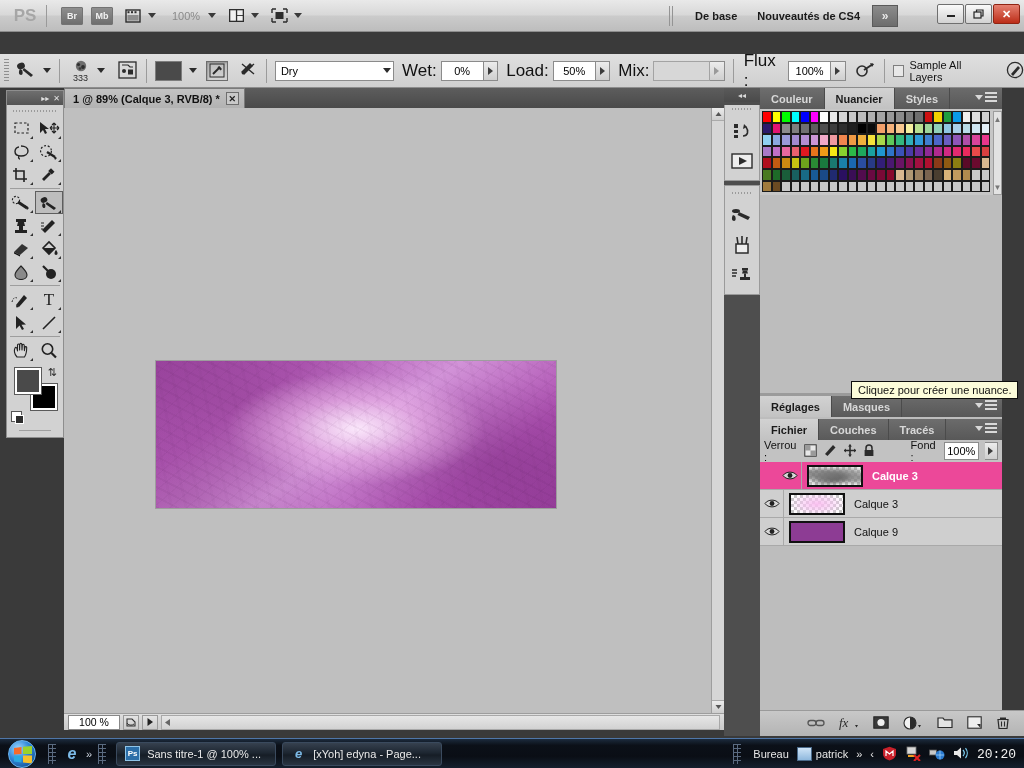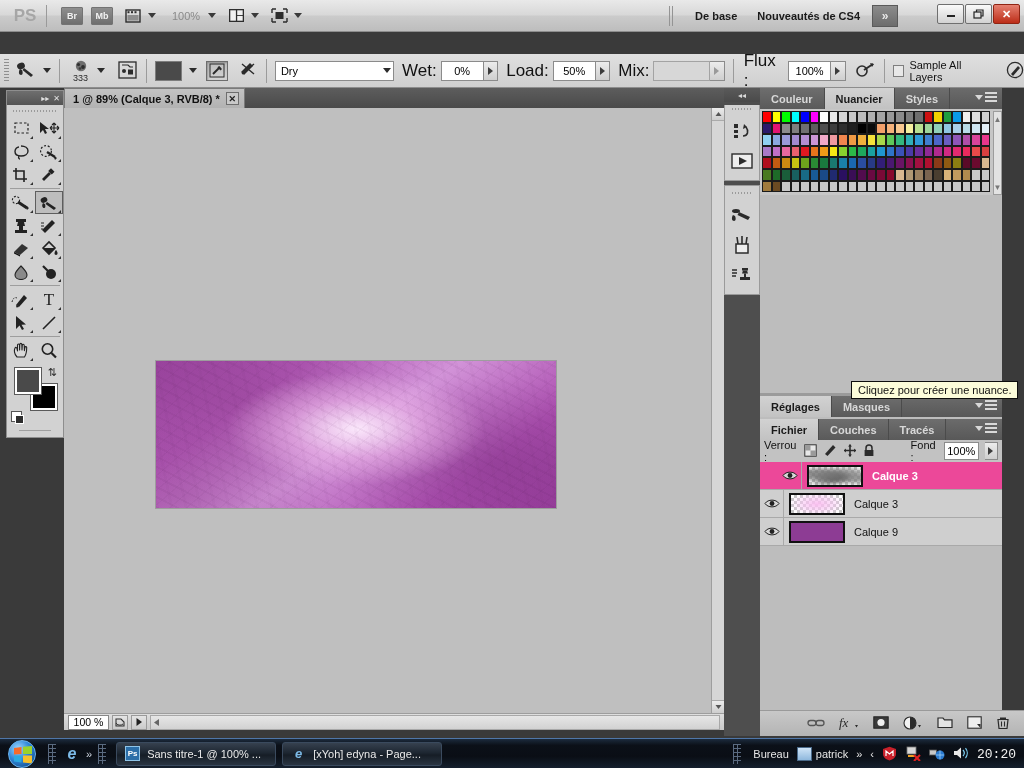--- a/index.html
+++ b/index.html
@@ -175,21 +175,21 @@
   }
   .vscroll-doc { position: absolute; right: 0; top: 20px; width: 13px; height: 605px;
     background: #d6d6d6; border-left: 1px solid #9e9e9e; }
   .vscroll-doc .arw { height: 13px; display: flex; align-items: center; justify-content: center;
     background: linear-gradient(to bottom,#ececec,#cdcdcd); border-bottom: 1px solid #aaa; }
   .vscroll-doc .arw.bot { position: absolute; bottom: 0; left: 0; right: 0;
     border-bottom: none; border-top: 1px solid #aaa; }
   .statusbar { position: absolute; left: 0; bottom: 6px; width: 660px; height: 17px;
     background: linear-gradient(to bottom,#dedede,#c8c8c8); border-top: 1px solid #9d9d9d;
     display: flex; align-items: center; }
-  .zoomfield { width: 41px; height: 15px; background: #fff; border: 1px solid #888;
+  .zoomfield { width: 52px; height: 15px; background: #fff; border: 1px solid #888;
     font-size: 10.5px; display: flex; align-items: center; justify-content: center;
     margin-left: 4px; }
   .sb-btn { width: 16px; height: 15px; background: linear-gradient(to bottom,#e4e4e4,#cacaca);
     border: 1px solid #9a9a9a; margin-left: 3px;
     display: flex; align-items: center; justify-content: center; }
   .sb-info { flex: 1; height: 15px; margin-left: 4px;
     background: linear-gradient(to bottom,#dcdcdc,#c6c6c6); border: 1px solid #a8a8a8;
     display: flex; align-items: center; justify-content: center; font-size: 10.5px; color: #111; }
 
   

